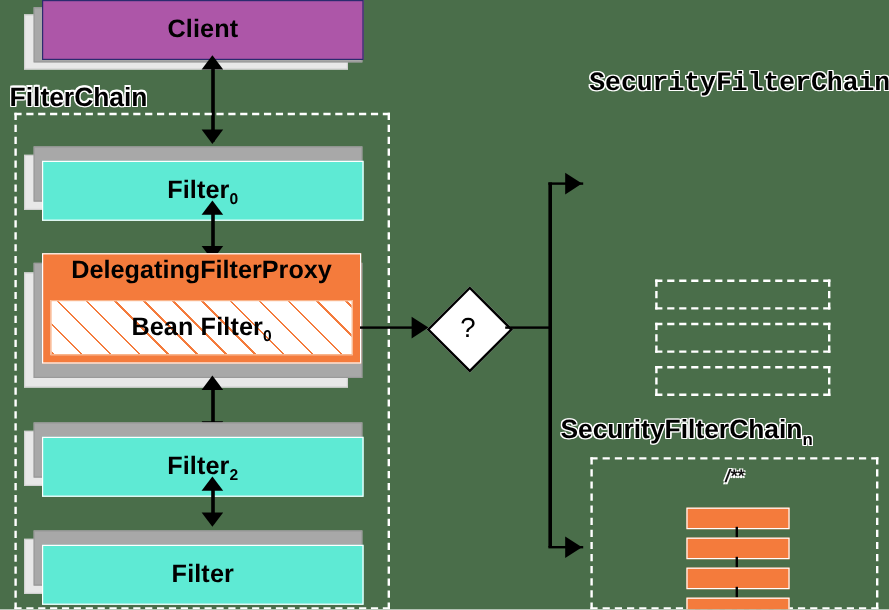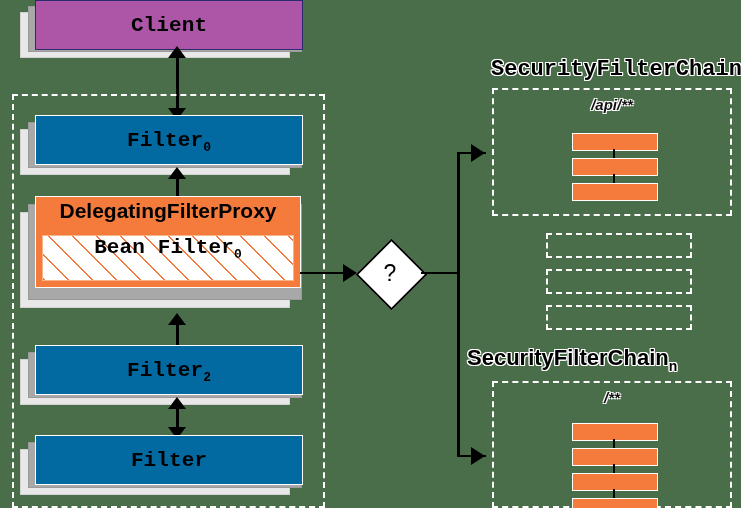--- a/index.html
+++ b/index.html
@@ -37,31 +37,31 @@
     align-items: center;
     justify-content: center;
   }
 
   
   .face-client {
     background: #ad56a8;
     border: 1px solid #2b2b6e;
   }
   .face-orange {
-    background: #0369a1;
+    background: #5eead4;
     border: 1px solid #ffffff;
+    margin-top: 19px;
   }
 
   .box-label {
     font-weight: bold;
     font-size: 21px;
     color: #000000;
     letter-spacing: 0.1px;
     white-space: nowrap;
-    font-family: Liberation Mono, monospace;
   }
   .box-label sub {
     font-size: 13px;
     font-weight: bold;
     vertical-align: baseline;
     position: relative;
     top: 5px;
   }
 
   
@@ -84,21 +84,21 @@
     left: 6px; right: 6px;
     bottom: 6px;
     height: 44px;
     background-color: #ffffff;
     background-image: repeating-linear-gradient(
         45deg,
         #f47b3c 0px, #f47b3c 1.5px,
         #ffffff 1.5px, #ffffff 17px);
     border: 1px solid #f9b48a;
     display: flex;
-    align-items: flex-start;
+    align-items: center;
     justify-content: center;
   }
 
   
   .dashed-group {
     border: 2px dashed #ffffff;
     background: transparent;
   }
   .dashed-slot {
     border: 2px dashed #ffffff;
@@ -199,37 +199,40 @@
     <div class="layer2" style="left:8px; top:6px; width:272px; height:44px;"></div>
     <div class="face face-client" style="left:15px; top:0px; width:266px; height:48px;">
       <span class="box-label">Client</span>
     </div>
   </div>
 
   <div class="line-v" style="left:176px; top:52px; height:66px;"></div>
   <div class="arrow-up" style="left:168px; top:46px;"></div>
   <div class="arrow-down" style="left:168px; top:108px;"></div>
 
+  <div class="group-title" style="position:absolute; left:8px; top:68px;">
+    <span>FilterChain</span>
+  </div>
   <div class="dashed-group abs" style="left:12px; top:94px; width:313px; height:414px;"></div>
 
   <div class="deck" style="left:20px; top:115px; width:290px; height:62px;">
     <div class="layer3" style="left:0px; top:14px; width:268px; height:44px;"></div>
     <div class="layer2" style="left:8px; top:7px; width:272px; height:44px;"></div>
     <div class="face face-orange" style="left:15px; top:0px; width:266px; height:48px;">
       <span class="box-label">
         <span>Filter</span><sub>0</sub>
       </span>
     </div>
   </div>
 
   <div class="line-v" style="left:176px; top:172px; height:42px;"></div>
   <div class="arrow-up" style="left:168px; top:167px;"></div>
   <div class="arrow-down" style="left:168px; top:205px;"></div>
 
-  <div class="deck" style="left:20px; top:196px; width:290px; height:110px;">
+  <div class="deck" style="left:20px; top:211px; width:290px; height:110px;">
     <div class="layer3" style="left:0px; top:16px; width:268px; height:94px;"></div>
     <div class="layer2" style="left:8px; top:8px; width:272px; height:94px;"></div>
     <div class="dfp-face abs" style="left:15px; top:0px; width:266px; height:92px;">
       <div class="dfp-title">DelegatingFilterProxy</div>
       <div class="bean-filter">
         <span class="box-label">
           <span>Bean Filter</span><sub>0</sub>
         </span>
       </div>
     </div>
@@ -274,29 +277,20 @@
 
   <div class="line-h" style="left:457px; top:152px; width:29px;"></div>
   <div class="arrow-right" style="left:471px; top:144px;"></div>
 
   <div class="line-h" style="left:457px; top:455px; width:29px;"></div>
   <div class="arrow-right" style="left:471px; top:447px;"></div>
 
   <div class="group-title" style="position:absolute; left:491px; top:57px;font-family:Liberation Mono, monospace;">
     <span>SecurityFilterChain</span><sub>0</sub>
   </div>
-  <div class="dashed-group abs" style="left:492px; top:88px; width:240px; height:128px;">
-    <div class="pattern-label abs" style="left:0; right:0; top:6px; text-align:center;">/api/**</div>
-
-    <div class="sec-bar" style="left:78px; top:43px; width:84px; height:16px;"></div>
-    <div class="sec-connector" style="left:119px; top:59px; height:9px;"></div>
-    <div class="sec-bar" style="left:78px; top:68px; width:84px; height:16px;"></div>
-    <div class="sec-connector" style="left:119px; top:84px; height:9px;"></div>
-    <div class="sec-bar" style="left:78px; top:93px; width:84px; height:16px;"></div>
-  </div>
 
   <div class="dashed-slot abs" style="left:546px; top:233px; width:146px; height:25px;"></div>
   <div class="dashed-slot abs" style="left:546px; top:269px; width:146px; height:25px;"></div>
   <div class="dashed-slot abs" style="left:546px; top:305px; width:146px; height:25px;"></div>
 
   <div class="group-title" style="position:absolute; left:467px; top:345px;">
     <span>SecurityFilterChain</span><sub>n</sub>
   </div>
   <div class="dashed-group abs" style="left:492px; top:381px; width:240px; height:127px;">
     <div class="pattern-label abs" style="left:0; right:0; top:6px; text-align:center;">/**</div>

